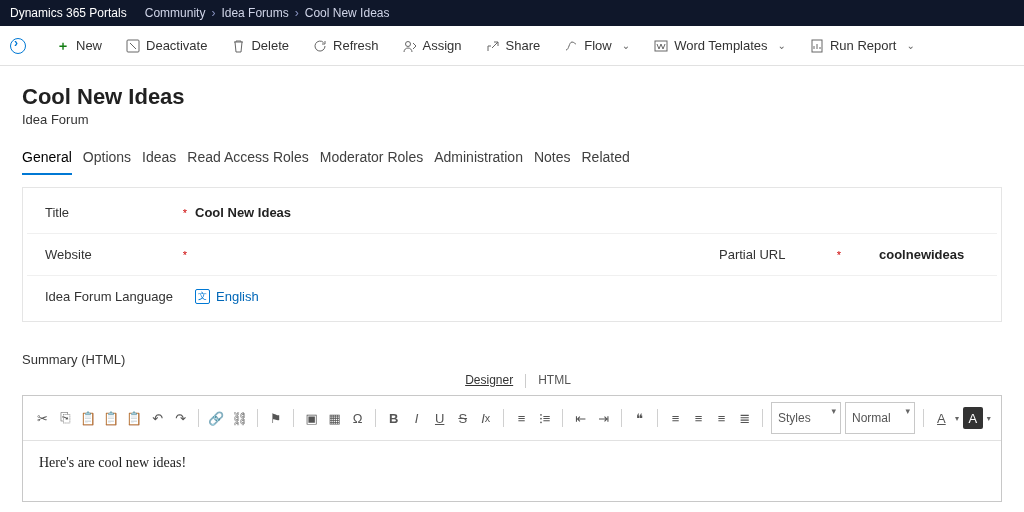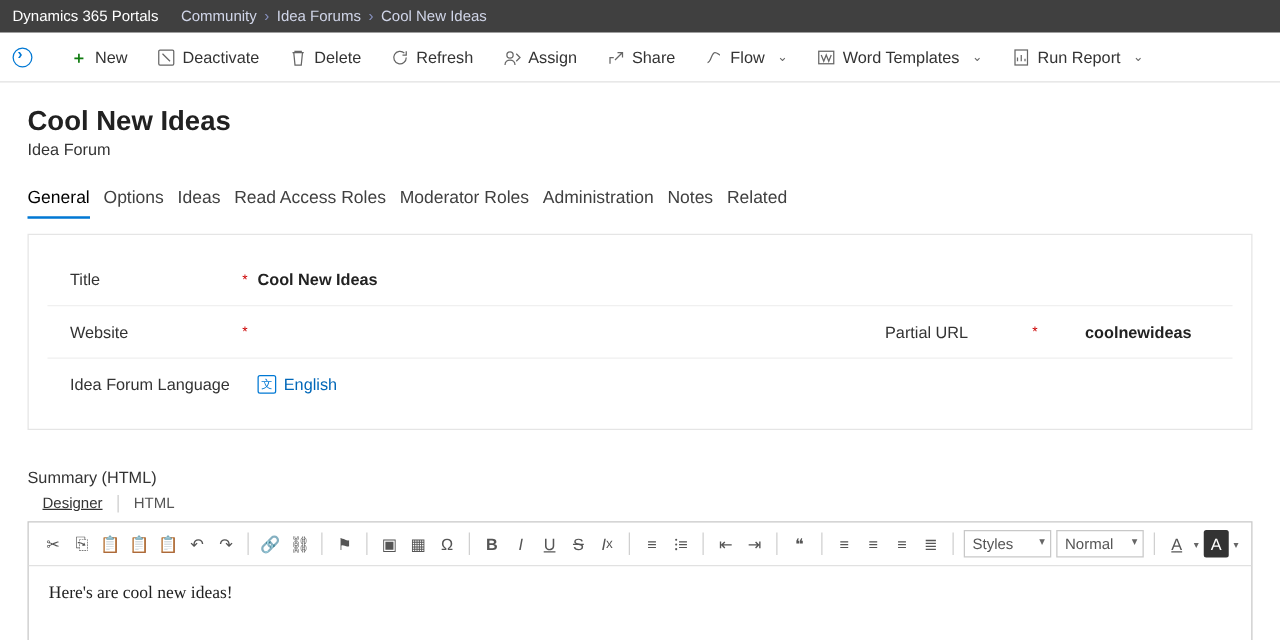--- a/index.html
+++ b/index.html
@@ -1,55 +1,55 @@
 <!DOCTYPE html>
 <html><head>
 <meta charset="utf-8">
 <style>
   * { box-sizing: border-box; margin: 0; padding: 0; font-family: "Segoe UI", Arial, sans-serif; }
   body { background: #fff; color: #333; font-size: 13px; width:1024px; height:512px; overflow:hidden;}
-  .topbar { background: #404040; color: #fff; height: 26px; display: flex; align-items: center; padding: 0 10px; font-size: 12px; }
+  .topbar { background: #0f172a; color: #fff; height: 26px; display: flex; align-items: center; padding: 0 10px; font-size: 12px; }
   .topbar .appname { font-weight: 400; margin-right: 14px; }
   .topbar .crumb { color: #d0d5e8; margin: 0 4px; }
   .topbar .sep { color: #8892c0; margin: 0 2px; }
   .cmdbar { height: 40px; border-bottom: 1px solid #e1e1e1; display: flex; align-items: center; padding: 0 10px; gap: 4px; }
   .cmd { display: inline-flex; align-items: center; gap: 6px; padding: 4px 10px; color: #333; cursor: pointer; font-size: 13px; border-radius:2px;}
   .cmd .ic { width: 14px; height: 14px; display:inline-flex; align-items:center; justify-content:center; }
   .cmd .chev { margin-left:4px; color:#666; font-size:10px;}
   .circ-arrow { width:16px;height:16px;border:1.5px solid #0078d4;border-radius:50%;position:relative;margin-right:16px; cursor:pointer;}
   .circ-arrow::after{content:"›";position:absolute;left:3px;top:-3px;color:#0078d4;font-size:12px;font-weight:bold;}
   .main { padding: 18px 22px; }
   .title { font-size: 22px; font-weight: 600; color:#212121;}
   .subtitle { font-size: 13px; color:#333; margin-top:2px;}
   .tabs { margin-top: 22px; display:flex; gap:11px; border-bottom:none; }
   .tab { padding-bottom:8px; font-size:14px; color:#404040; cursor:pointer; }
   .tab.active { color:#000; border-bottom:2px solid #0078d4; font-weight:400;}
-  .form { border:1px solid #e5e5e5; margin-top:12px; padding:15px;}
+  .form { border:1px solid #e5e5e5; margin-top:12px; padding:4px;}
   .row { display:flex; align-items:center; border-bottom:1px solid #f0f0f0; padding:13px 18px; font-size:13px;}
   .row:last-child{border-bottom:none;}
   .lbl { width:150px; color:#333; position:relative;}
   .req { color:#c00; position:absolute; right:8px; top:2px; font-size:11px;}
   .val { flex:1; display:flex; align-items:center; gap:6px;}
   .val.bold { font-weight:600; color:#222;}
   .link { color:#0067b8; cursor:pointer;}
   .iconbox { width:15px;height:15px;border:1.5px solid #0078d4;border-radius:2px;display:inline-flex;align-items:center;justify-content:center;color:#0078d4;font-size:9px;}
   .field2 { display:flex; align-items:center; margin-left:auto; }
   .field2 .lbl2 { margin-right:40px; color:#333; position:relative; width:120px;}
   .field2 .req2 { color:#c00; position:absolute; right:-2px; top:2px; font-size:11px;}
   .sect { margin-top:30px;}
   .sect-title { font-size:13px; color:#333; margin-bottom:4px;}
-  .subtabs { display:flex; align-items:center; gap:12px; font-size:12px; margin:6px 0 6px 12px; color:#555;}
+  .subtabs { display:flex; align-items:center; gap:12px; font-size:12px; margin:6px 0 6px 12px; color:#555;justify-content:center;}
   .subtab { cursor:pointer; padding-bottom:2px;}
   .subtab.active { text-decoration:underline; color:#333;}
   .subtabs .divider { width:1px;height:14px;background:#ccc;}
   .editor { border:1px solid #c8c8c8; margin-top:2px;}
   .toolbar { border-bottom:1px solid #e1e1e1; padding:6px 10px; display:flex; align-items:center; gap:4px; flex-wrap:nowrap; overflow:hidden; font-size:12px; color:#444;}
   .tbtn { width:22px;height:22px;display:inline-flex;align-items:center;justify-content:center;cursor:pointer;border-radius:2px;color:#555;font-size:13px;}
   .tgrp-sep{width:1px;height:18px;background:#d0d0d0;margin:0 4px;}
-  .tsel { border:1px solid #c8c8c8; height:22px; font-size:12px; color:#555; padding:0 18px 0 6px; min-width:70px; display:inline-flex; align-items:center; position:relative; cursor:pointer;}
+  .tsel { border:1px solid #c8c8c8; height:32px; font-size:12px; color:#555; padding:0 18px 0 6px; min-width:70px; display:inline-flex; align-items:center; position:relative; cursor:pointer;}
   .tsel::after{content:"▾";position:absolute;right:4px;top:3px;font-size:9px;color:#666;}
   .editor-body { padding:14px 16px; font-family: Georgia, serif; font-size:14px; color:#222; min-height:60px;}
   svg { display:block; }
 </style>
 </head>
 <body>
 
 <div class="topbar">
   <span class="appname">Dynamics 365 Portals</span>
   <span class="crumb">Community</span>

